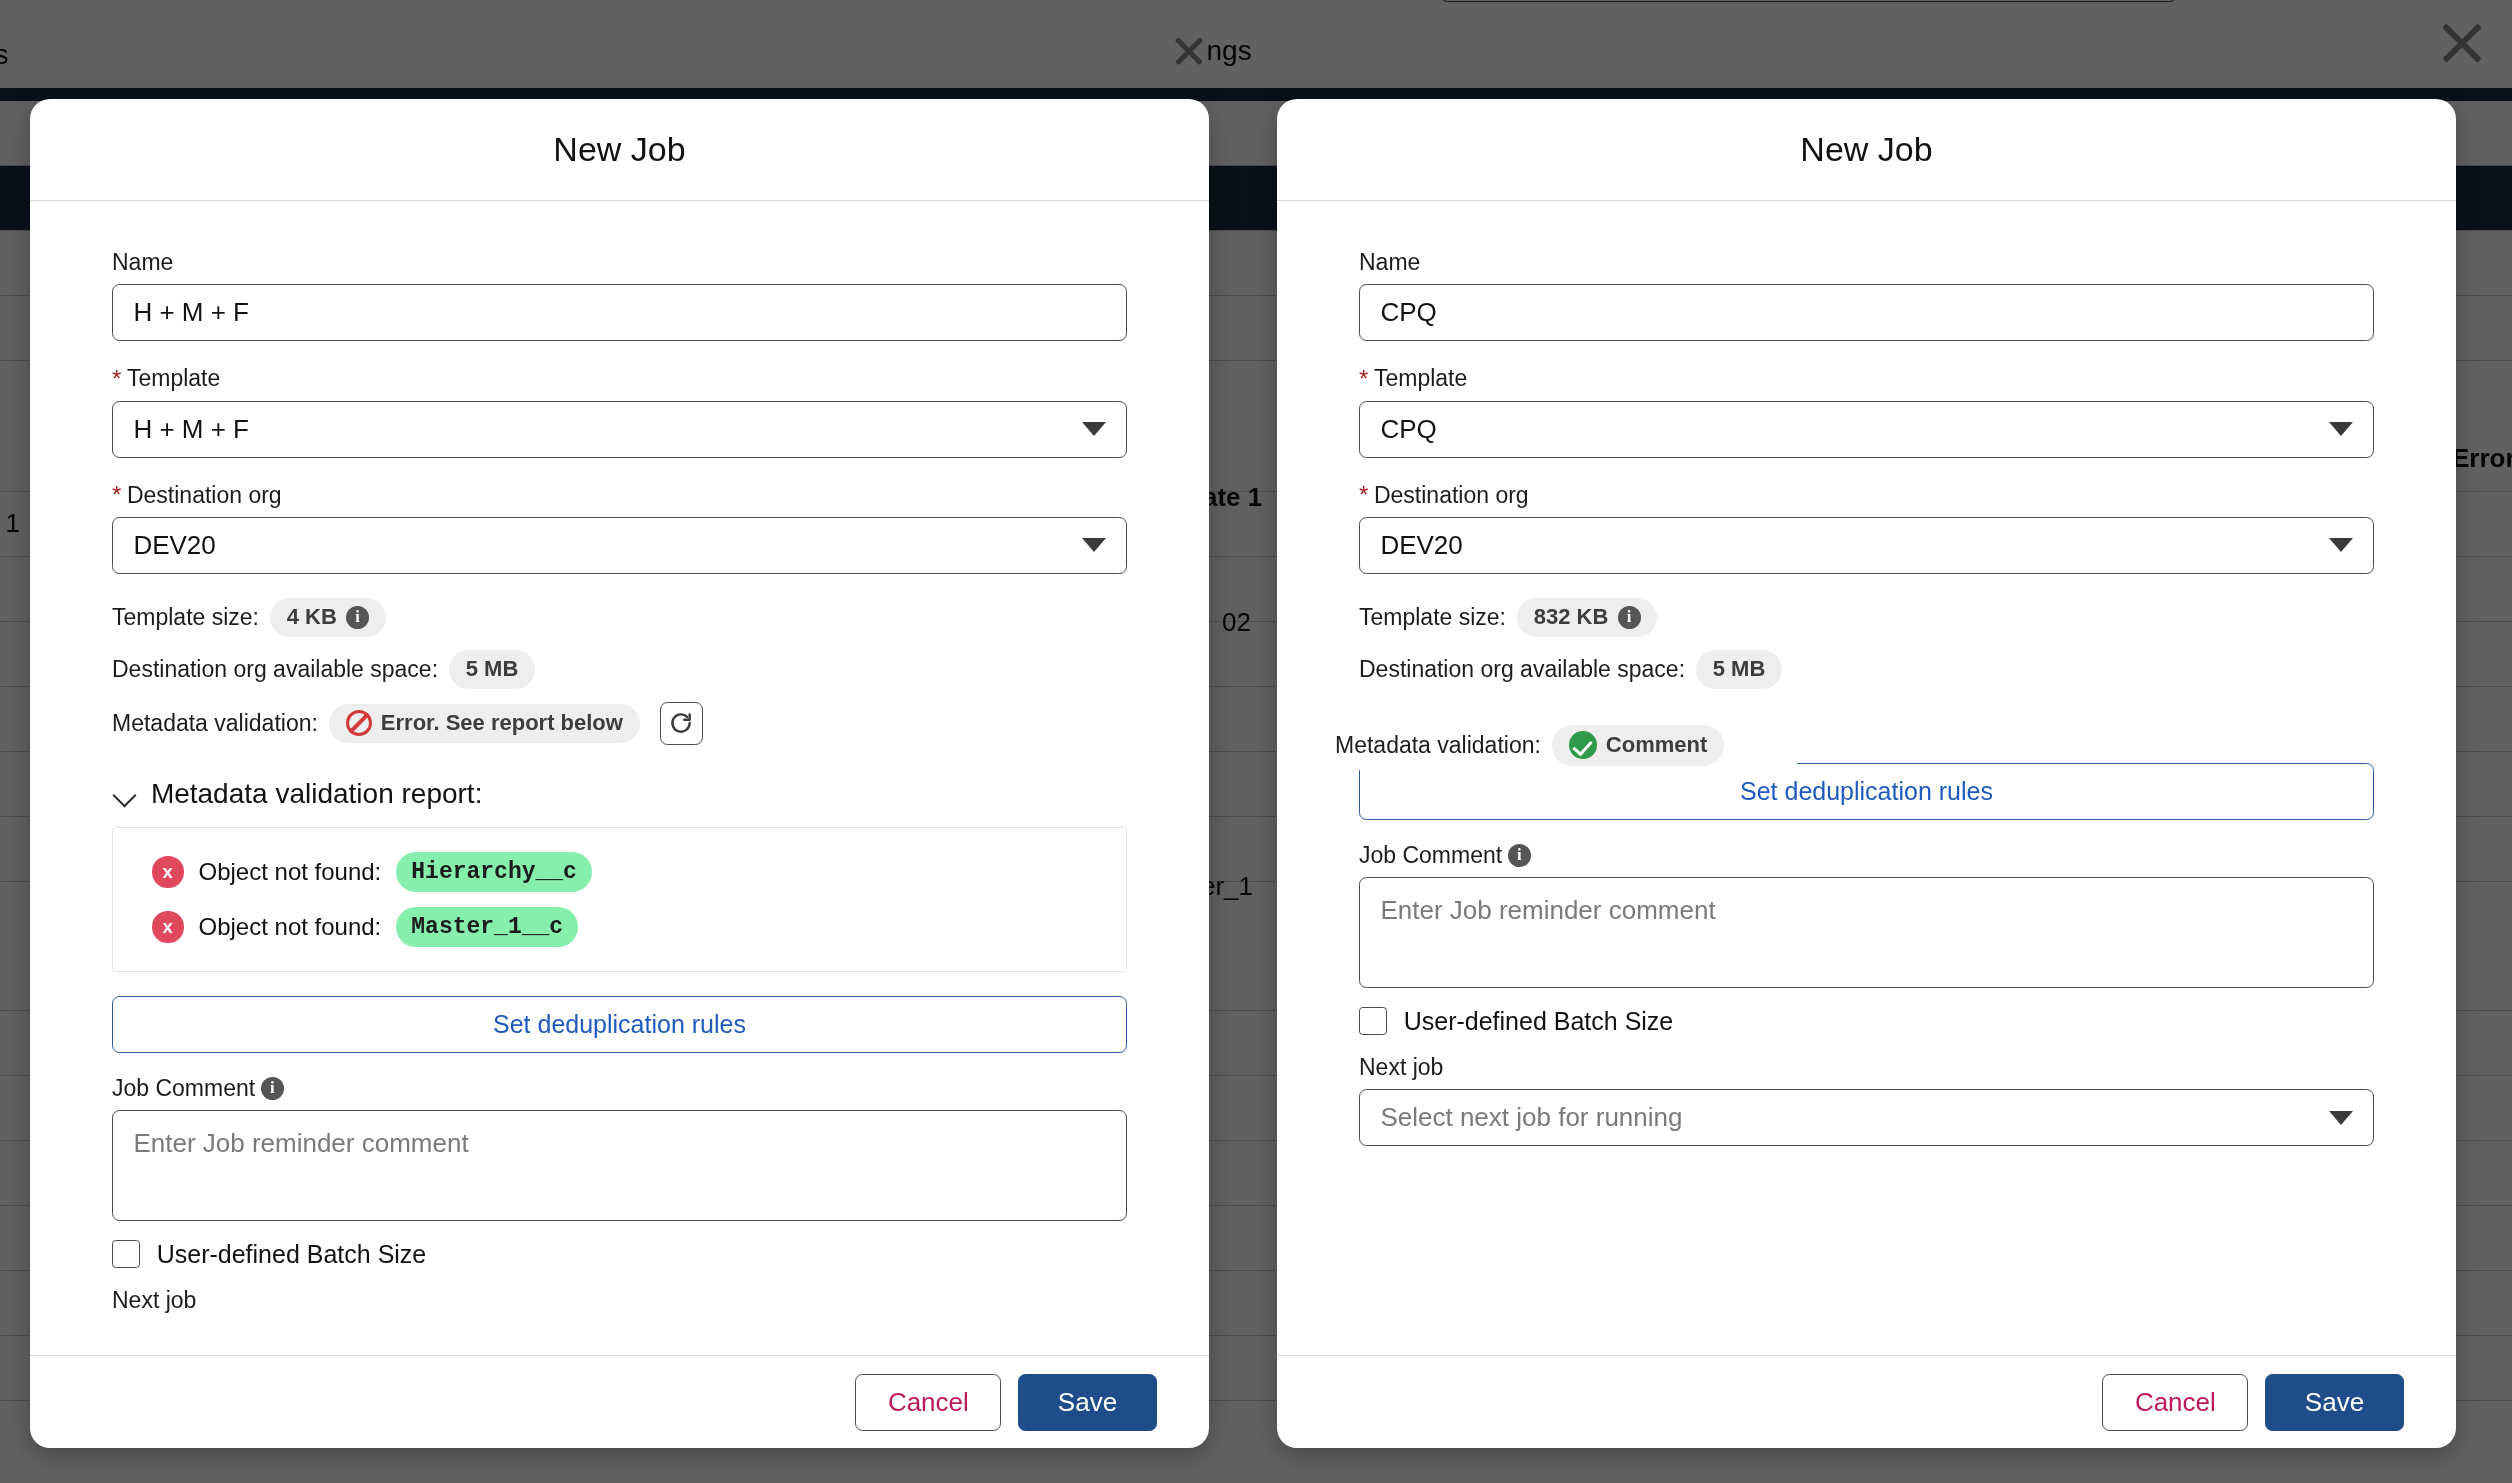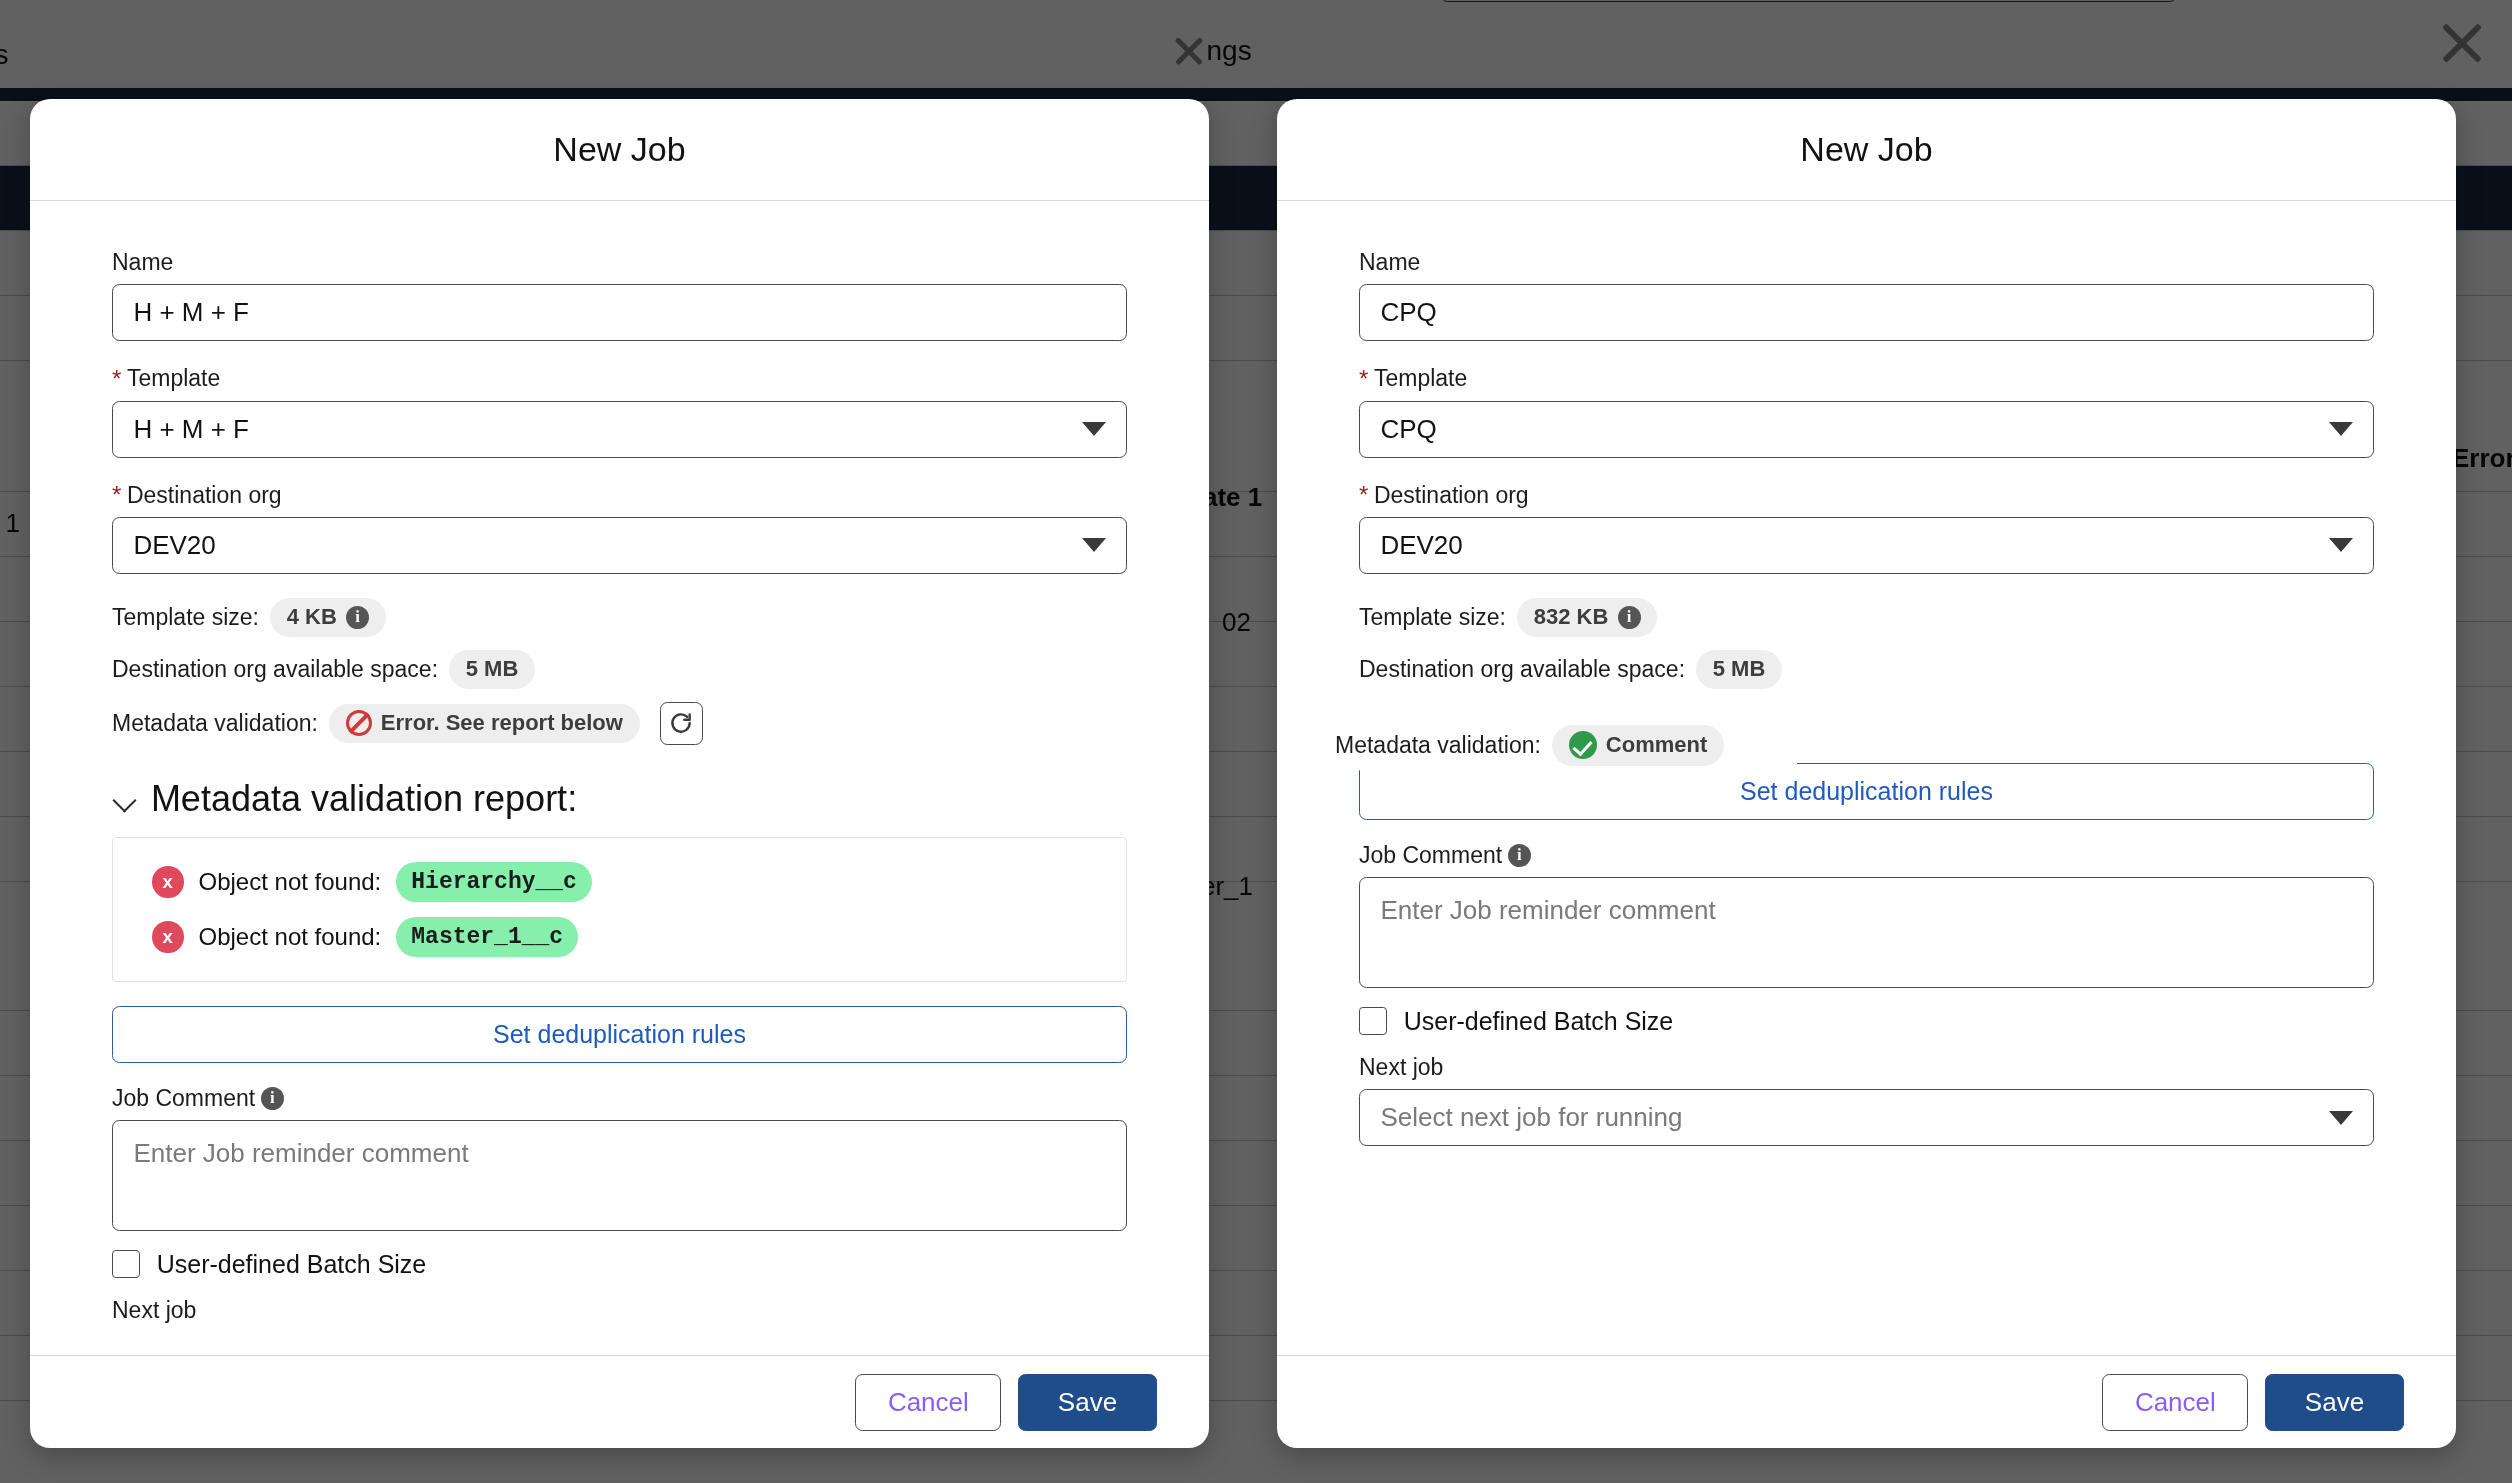--- a/index.html
+++ b/index.html
@@ -189,21 +189,21 @@
   }
 
   
   .report-card {
     margin-top: 20.4px; margin-bottom: 24px;
     background: #ffffff;
     border-radius: 3.7px;
   }
   .report-head {
     display: flex; align-items: center; gap: 16.7px;
-    font-size: 36px; color: #121212;
+    font-size: 28px; color: #121212;
     padding: 13px 3.7px 16.7px 3.7px;
   }
   .chev-down {
     width: 18.5px; height: 18.5px; position: relative; flex: 0 0 18.5px;
   }
   .chev-down::after {
     content: ""; position: absolute; left: 0; top: 1.9px;
     width: 15px; height: 15px;
     border: solid #2b2b2b; border-width: 0 2.8px 2.8px 0;
     transform: rotate(45deg);
@@ -260,21 +260,21 @@
     width: 28px; height: 28px; flex: 0 0 28px;
     border: 1.9px solid #4a4a4a; border-radius: 3.7px; background: #ffffff;
   }
 
   .btn {
     height: 57px; min-width: 139px;
     border-radius: 7.4px; font-size: 26px;
     display: inline-flex; align-items: center; justify-content: center;
     padding: 0 31.5px;
   }
-  .btn-cancel { border: 1.9px solid #4a4a4a; background: #ffffff; color: #8b5cf6; }
+  .btn-cancel { border: 1.9px solid #4a4a4a; background: #ffffff; color: #be185d; }
   .btn-save   { background: #1f4d8a; color: #ffffff; border: 1.9px solid #1f4d8a; }
 
   
   .spotlight {
     position: absolute;
     left: 1324px; top: 709px; width: 473px; height: 61px;
     background: #ffffff;
     overflow: hidden;
   }
   .spotlight-inner {

